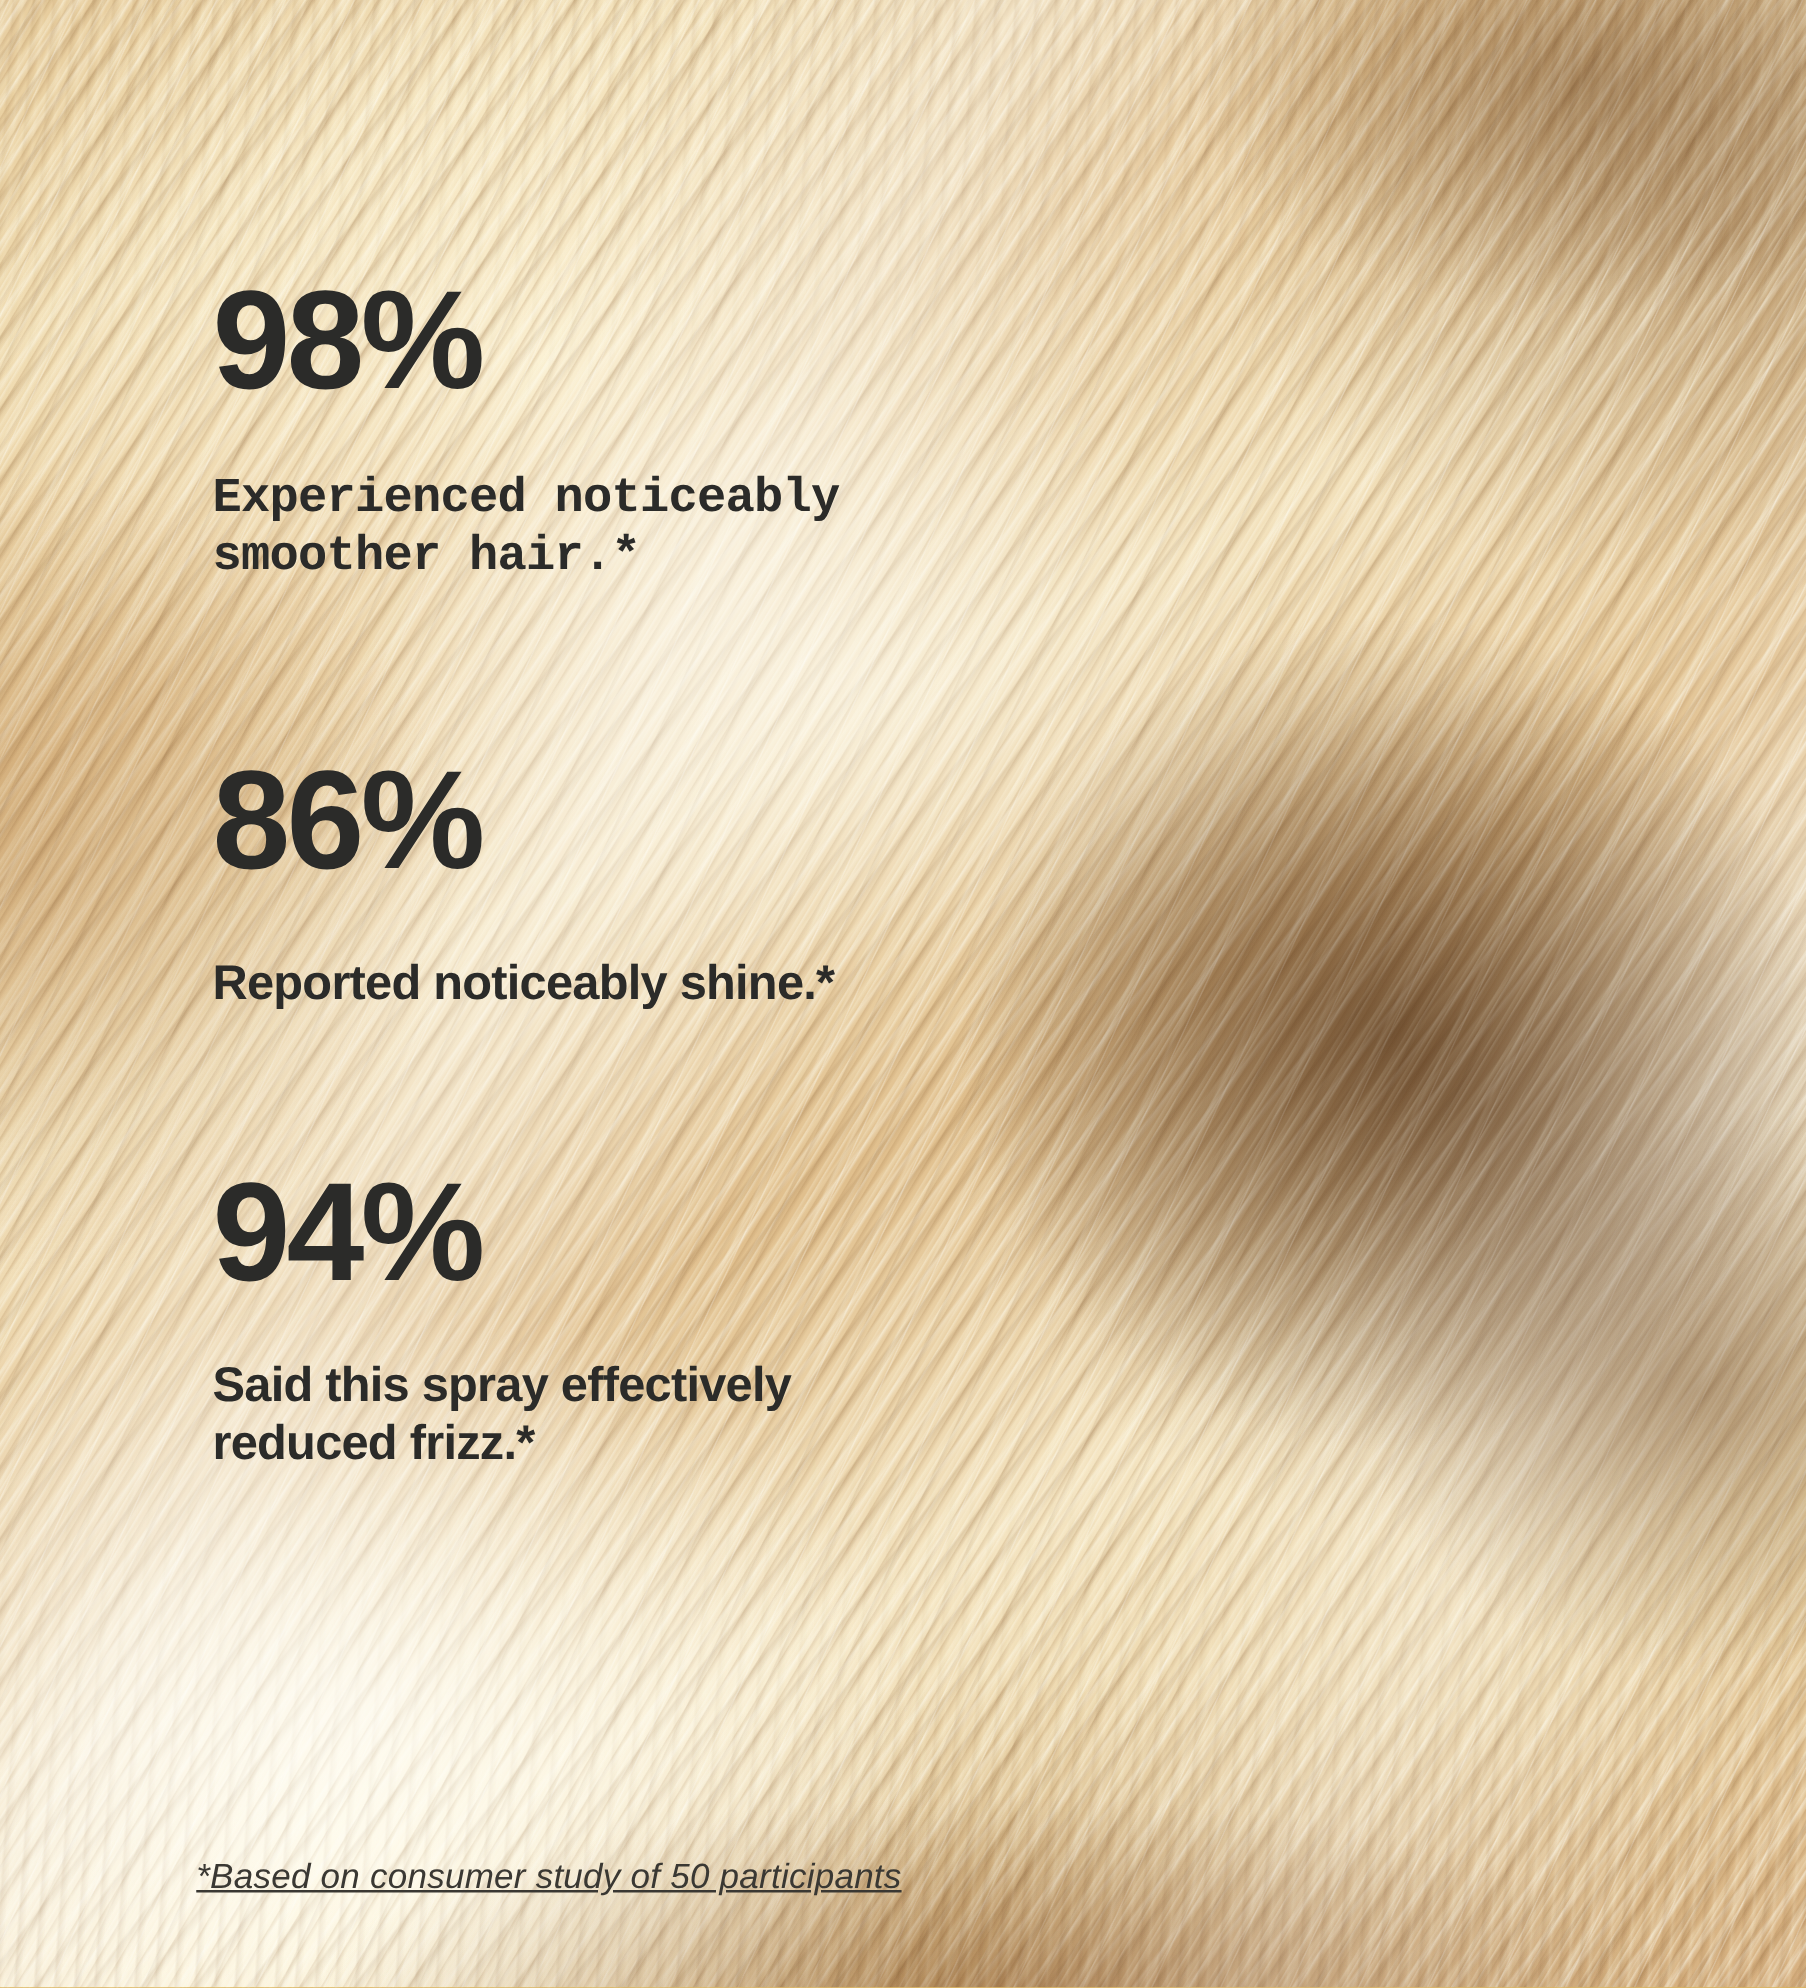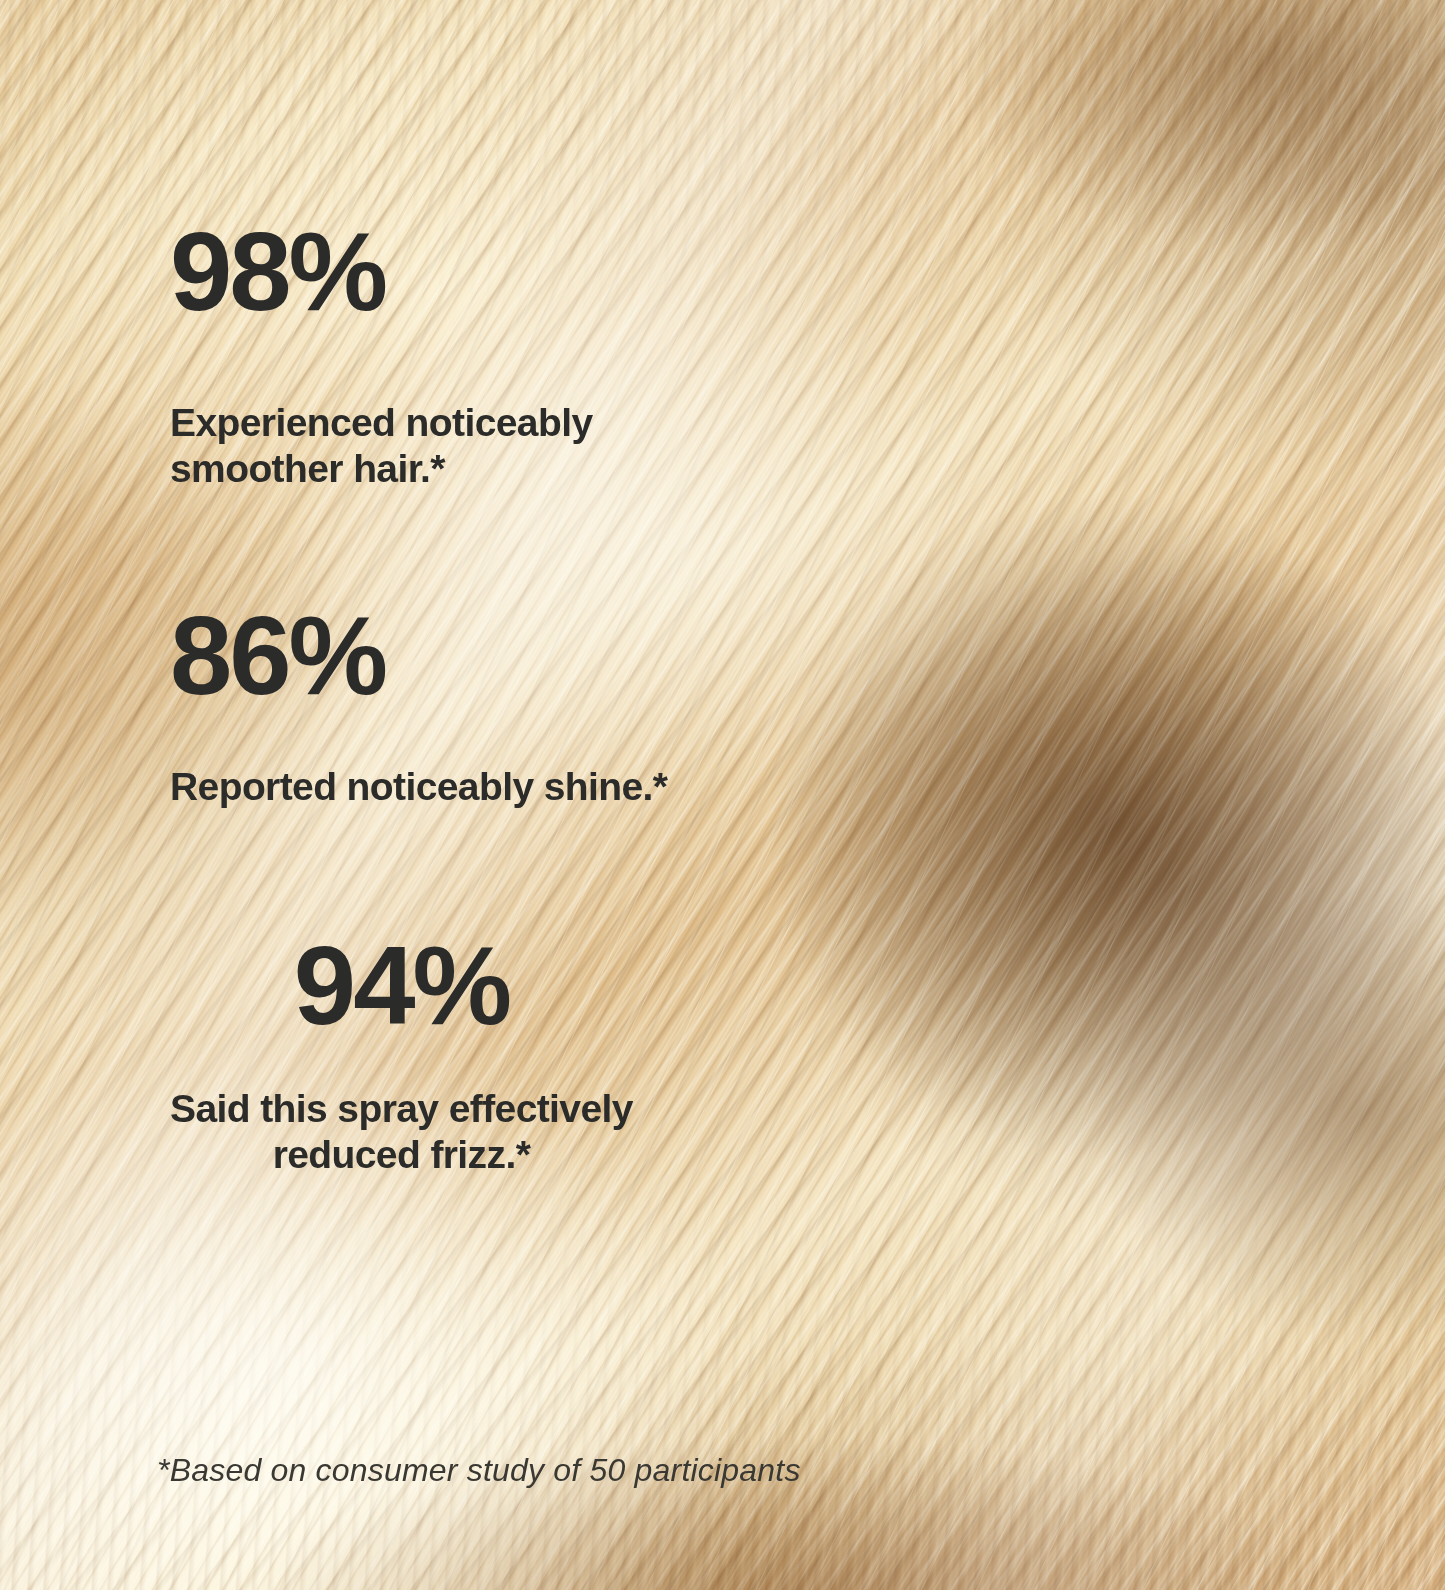--- a/index.html
+++ b/index.html
@@ -179,40 +179,41 @@
     font-weight: bold;
     font-size: 39px;
     line-height: 1.18;
     letter-spacing: -0.6px;
     color: #2b2b29;
     margin: 0;
     white-space: pre-line;
   }
 
   #block-1 { top: 216px; }
-  #block-1 .stat-caption { margin-top: 72px; }
+  #block-1 .stat-caption { margin-top: 48px; font-family: Liberation Mono, monospace; }
 
   #block-2 { top: 600px; }
   #block-2 .stat-caption { margin-top: 52px; }
 
-  #block-3 { top: 930px; text-align: center; }
+  #block-3 { top: 930px; }
   #block-3 .stat-caption { margin-top: 44px; }
 
   #footnote {
     position: absolute;
     left: 157px;
-    top: 1452px;
+    top: 1485px;
     font-family: "Liberation Sans", sans-serif;
     font-style: italic;
     font-weight: normal;
-    font-size: 32px;
+    font-size: 28px;
     letter-spacing: 0.2px;
     color: #3a3833;
     margin: 0;
     white-space: nowrap;
+    text-decoration: underline;
   }
 </style>
 </head>
 <body>
 
 <div id="poster">
 
   <div id="hair-base" class="hair-layer"></div>
   <div id="hair-strands-a" class="hair-layer"></div>
   <div id="hair-strands-b" class="hair-layer"></div>

